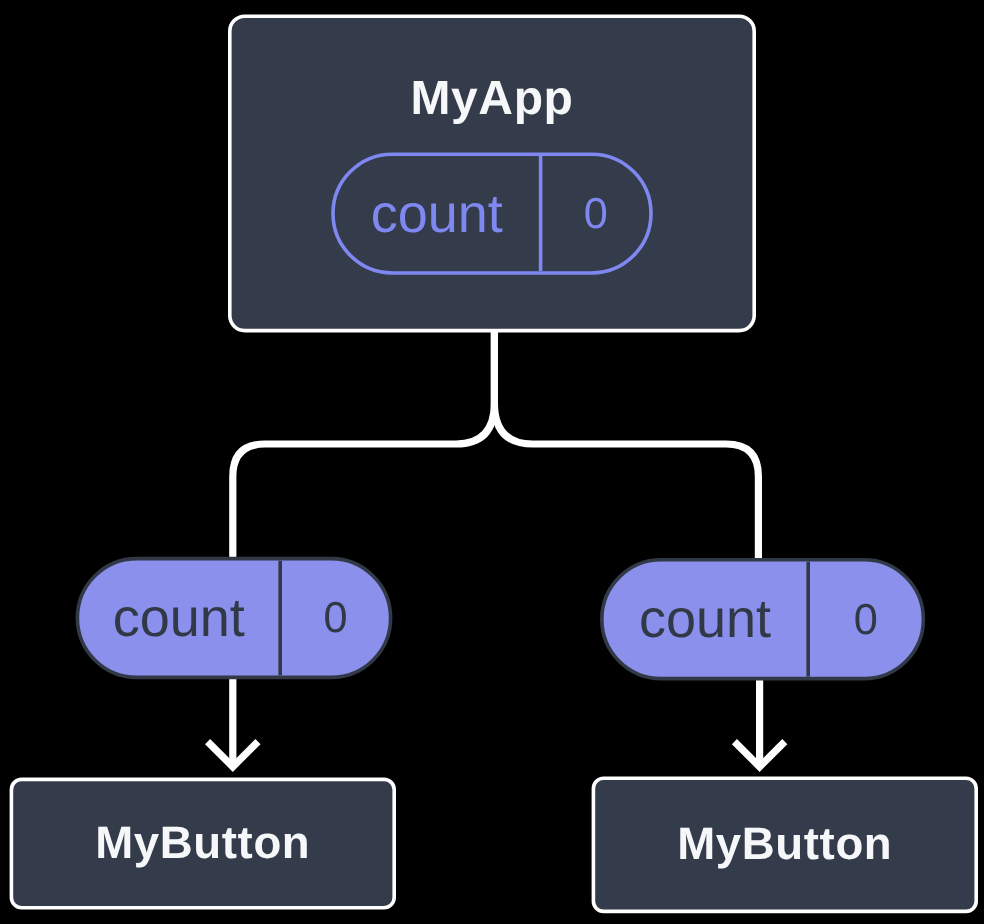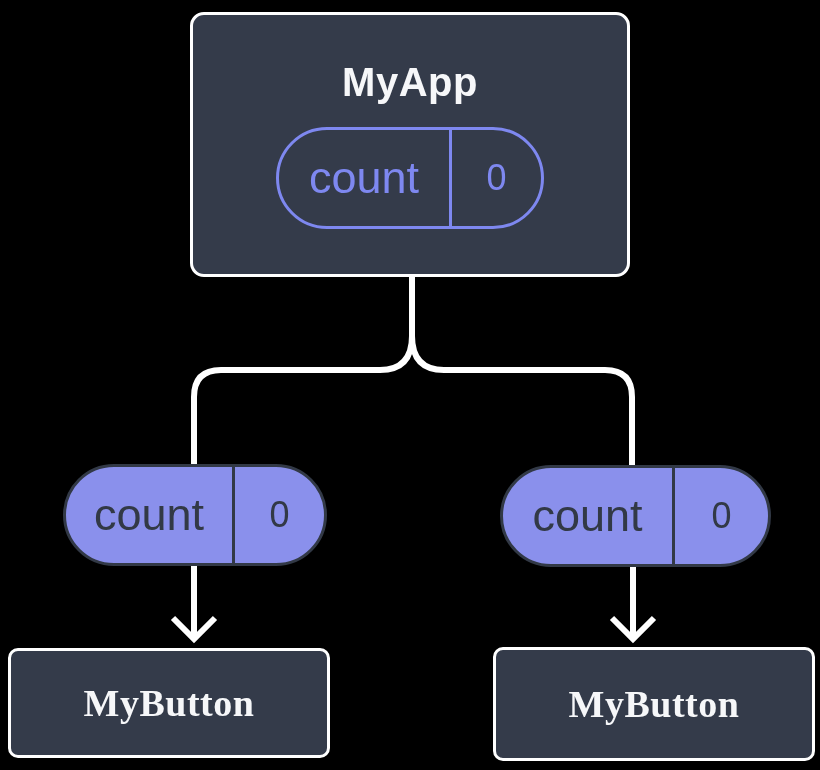--- a/index.html
+++ b/index.html
@@ -97,21 +97,20 @@
   .button-node {
     border-radius: 10px;
   }
   .button-left  { left: 8px;   top: 648px; width: 322px; height: 110px; }
   .button-right { left: 493px; top: 647px; width: 322px; height: 114px; }
   .button-label {
     color: #F6F7F9;
     font-size: 38px;
     font-weight: 700;
     letter-spacing: 0.5px;
-    font-family: Liberation Serif, serif;
   }
 </style>
 </head>
 <body>
 
 <div class="canvas">
 
   <svg class="connectors" width="820" height="770" viewBox="0 0 820 770">
     <path class="wire" d="M412 276 L412 336 C412 358 402 370 380 370 L221 370 C203 370 194 379 194 397 L194 468"></path>
     <path class="wire" d="M412 276 L412 336 C412 358 422 370 444 370 L605 370 C623 370 632 379 632 397 L632 468"></path>

